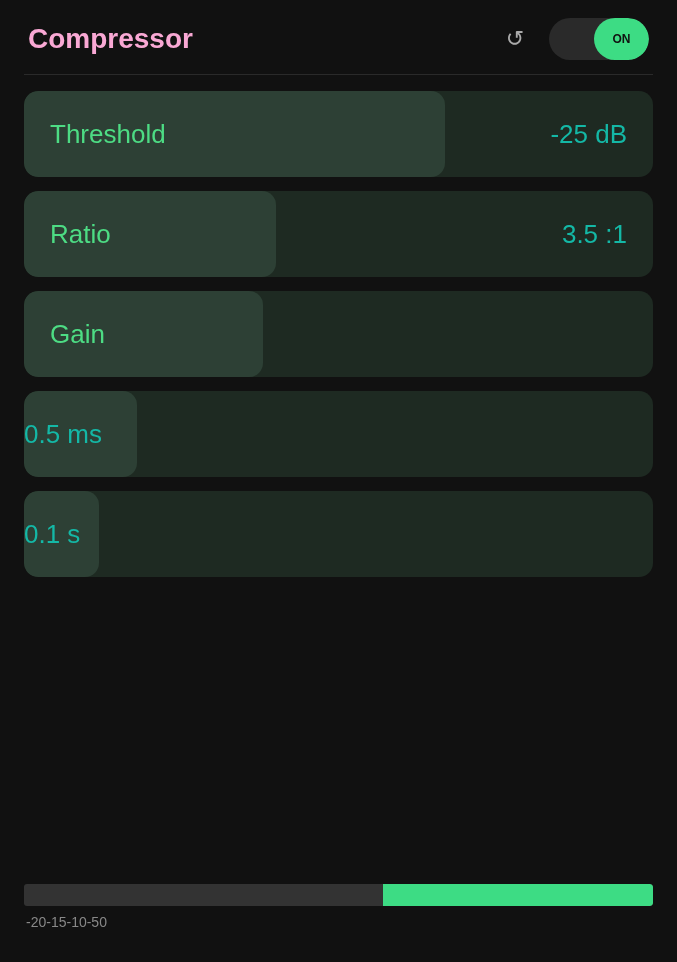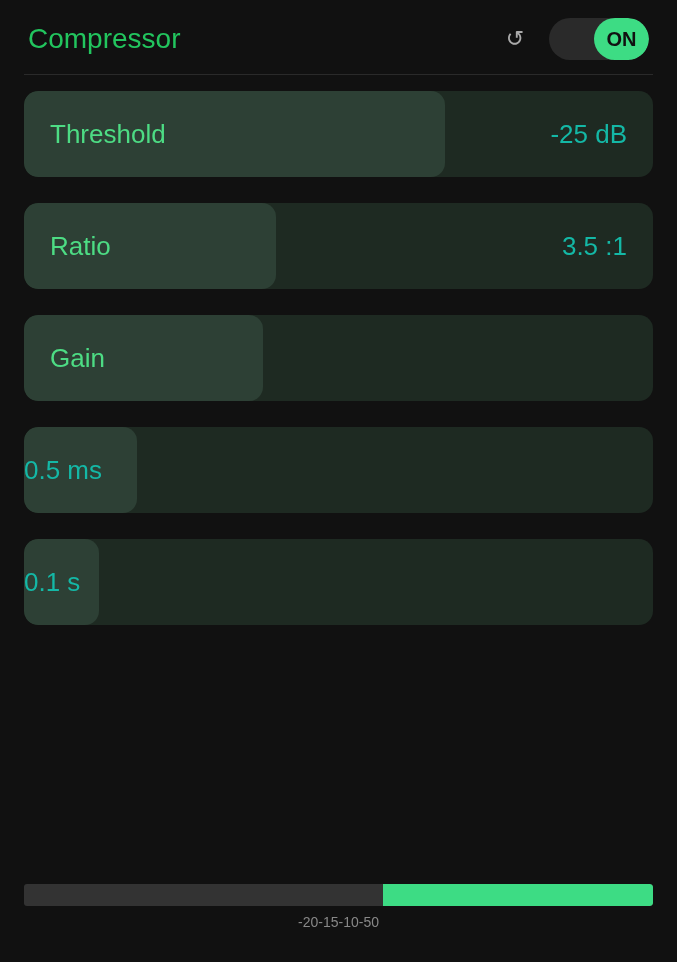--- a/index.html
+++ b/index.html
@@ -16,23 +16,23 @@
 
     
     .header {
       display: flex;
       align-items: center;
       padding: 18px 28px 14px 28px;
       gap: 16px;
     }
 
     .app-title {
-      color: #22c55e;
+      color: #f9a8d4;
       font-size: 28px;
-      font-weight: 400;
+      font-weight: 700;
       flex: 1;
     }
 
     .reset-btn {
       background: none;
       border: none;
       cursor: pointer;
       color: #aaaaaa;
       font-size: 22px;
       display: flex;
@@ -61,35 +61,35 @@
       height: 42px;
       background: #3ddc84;
       border-radius: 21px;
       display: flex;
       align-items: center;
       justify-content: center;
     }
 
     .toggle-on-label {
       color: #111111;
-      font-size: 20px;
+      font-size: 12px;
       font-weight: 700;
     }
 
     .divider {
       height: 1px;
       background: #2a2a2a;
       margin: 0 24px 16px 24px;
     }
 
     
     .sliders-container {
       display: flex;
       flex-direction: column;
-      gap: 26px;
+      gap: 14px;
       padding: 0 24px;
       flex: 1;
     }
 
     .slider-row {
       background: #1e2a22;
       border-radius: 14px;
       height: 86px;
       position: relative;
       overflow: hidden;
@@ -145,21 +145,21 @@
       position: absolute;
       right: 0;
       top: 0;
       height: 100%;
       background: #3ddc84;
       border-radius: 0 3px 3px 0;
     }
 
     .vu-labels {
       display: flex;
-      justify-content: center;
+      justify-content: flex-start;
       padding: 0 2px;
     }
 
     .vu-label {
       color: #888888;
       font-size: 14px;
     }
   </style>
 </head>
 <body>

